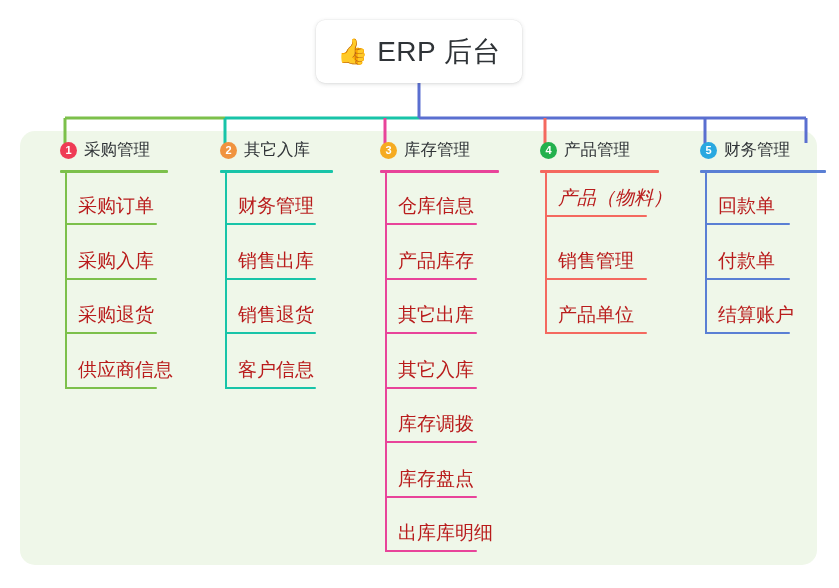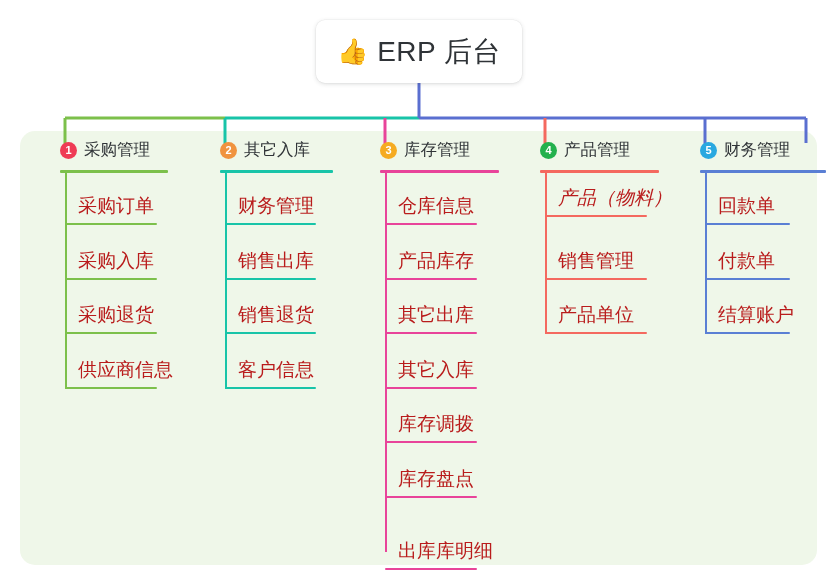--- a/index.html
+++ b/index.html
@@ -155,21 +155,21 @@
           <div class="leaf-rule" style="width: 92px; background: rgb(232, 68, 154);"></div>
         </div>
         <div class="leaf" style="top: 278px; width: 92px; height: 26px;">
           <span class="leaf-label">库存调拨</span>
           <div class="leaf-rule" style="width: 92px; background: rgb(232, 68, 154);"></div>
         </div>
         <div class="leaf" style="top: 332.5px; width: 92px; height: 26px;">
           <span class="leaf-label">库存盘点</span>
           <div class="leaf-rule" style="width: 92px; background: rgb(232, 68, 154);"></div>
         </div>
-        <div class="leaf" style="top: 405px; width: 92px; height: 26px;">
+        <div class="leaf" style="top: 387px; width: 92px; height: 26px;">
           <span class="leaf-label">出库库明细</span>
           <div class="leaf-rule" style="width: 92px; background: rgb(232, 68, 154);"></div>
         </div>
       </div>
       <div class="column" style="left: 518px;">
         <div class="col-head">
           <span class="badge" style="background: rgb(35, 177, 77);">4</span>
           <span class="col-title">产品管理</span>
         </div>
         <div class="col-head-rule" style="width: 119px; background: rgb(244, 105, 95);"></div>

